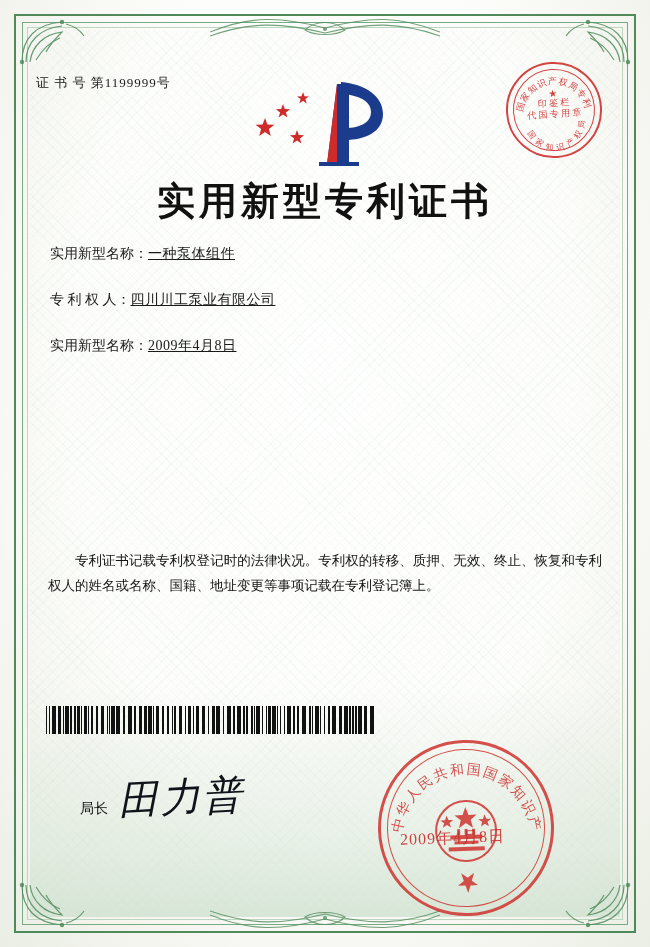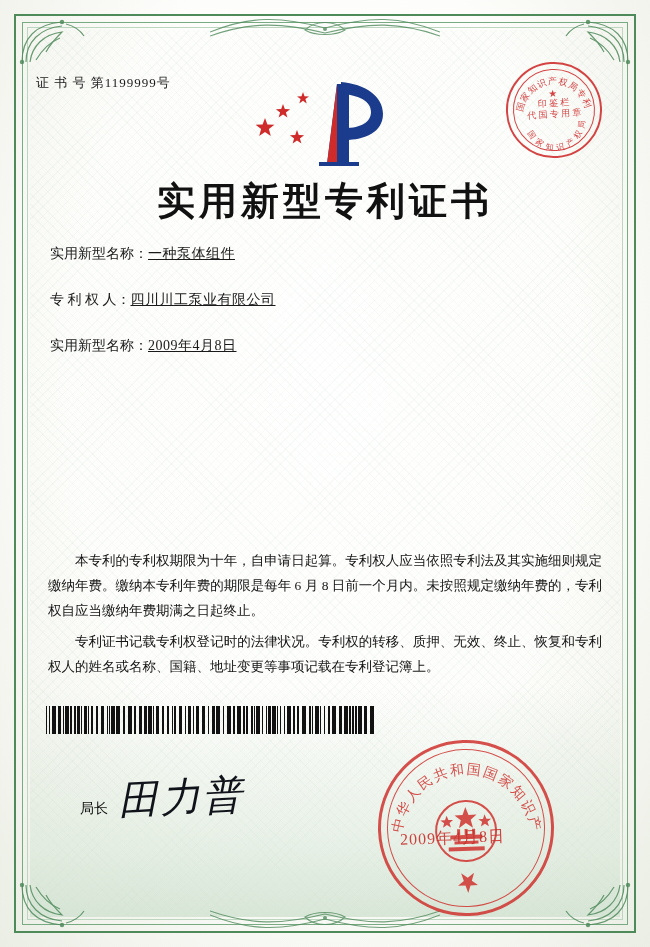--- a/index.html
+++ b/index.html
@@ -421,21 +421,20 @@
     </div>
     <div class="field">
       <span class="label">专 利 权 人：</span><span class="value">四川川工泵业有限公司</span>
     </div>
     <div class="field">
       <span class="label">实用新型名称：</span><span class="value">2009年4月8日</span>
     </div>
   </div>
 
   <div class="paras">
-    <div class="para">本专利的专利权期限为十年，自申请日起算。专利权人应当依照专利法及其实施细则规定缴纳年费。缴纳本专利年费的期限是每年 6 月 8 日前一个月内。未按照规定缴纳年费的，专利权自应当缴纳年费期满之日起终止。</div>
     <div class="para">专利证书记载专利权登记时的法律状况。专利权的转移、质押、无效、终止、恢复和专利权人的姓名或名称、国籍、地址变更等事项记载在专利登记簿上。</div>
   </div>
 
   <div class="barcode" id="barcode">
       <i style="width: 1px;"></i>
       <i style="width: 2px; background: transparent;"></i>
       <i style="width: 1px;"></i>
       <i style="width: 2px; background: transparent;"></i>
       <i style="width: 4px;"></i>
       <i style="width: 2px; background: transparent;"></i>

